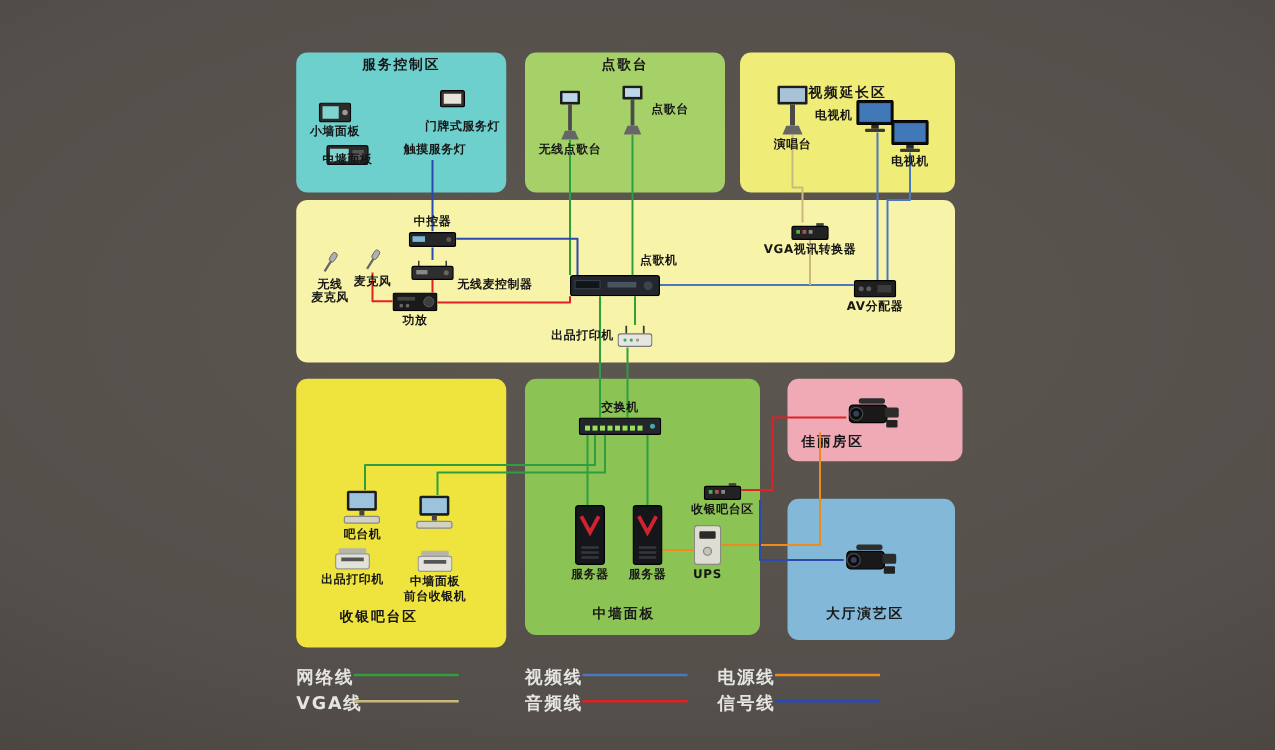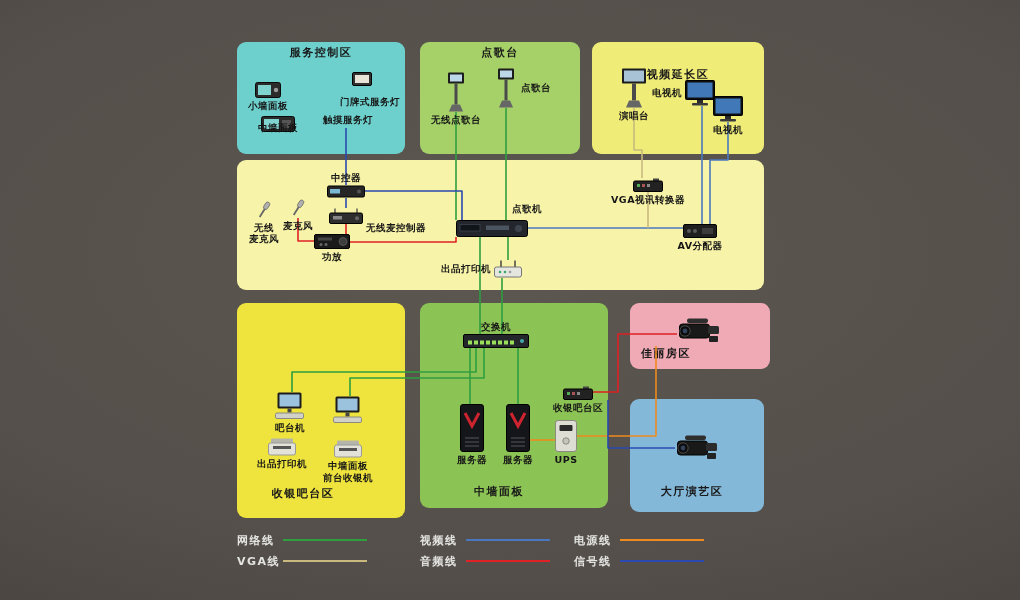--- a/index.html
+++ b/index.html
@@ -19,21 +19,21 @@
     position:absolute; transform:translate(-50%,-50%);
     font-size:11px; font-weight:bold; color:#181818;
     letter-spacing:1.5px; white-space:nowrap;
   }
   .dev-icon { position:absolute; line-height:0; }
   .dev-label {
     position:absolute; font-size:9.5px; font-weight:bold; color:#161616;
     white-space:pre-line; text-align:center; line-height:1.2; letter-spacing:0.5px;
   }
   .legend-label {
-    position:absolute; font-size:11px; font-weight:bold;
+    position:absolute; font-size:14px; font-weight:bold;
     color:#e4e4e2; letter-spacing:1.5px; white-space:nowrap;
   }
   .legend-line { position:absolute; height:2px; }
 </style>
 </head>
 <body>
 
 <div id="stage">
   <div id="zones">
       <div class="zone" style="left: 237px; top: 42px; width: 168px; height: 112px; background: rgb(110, 208, 205);"></div>

